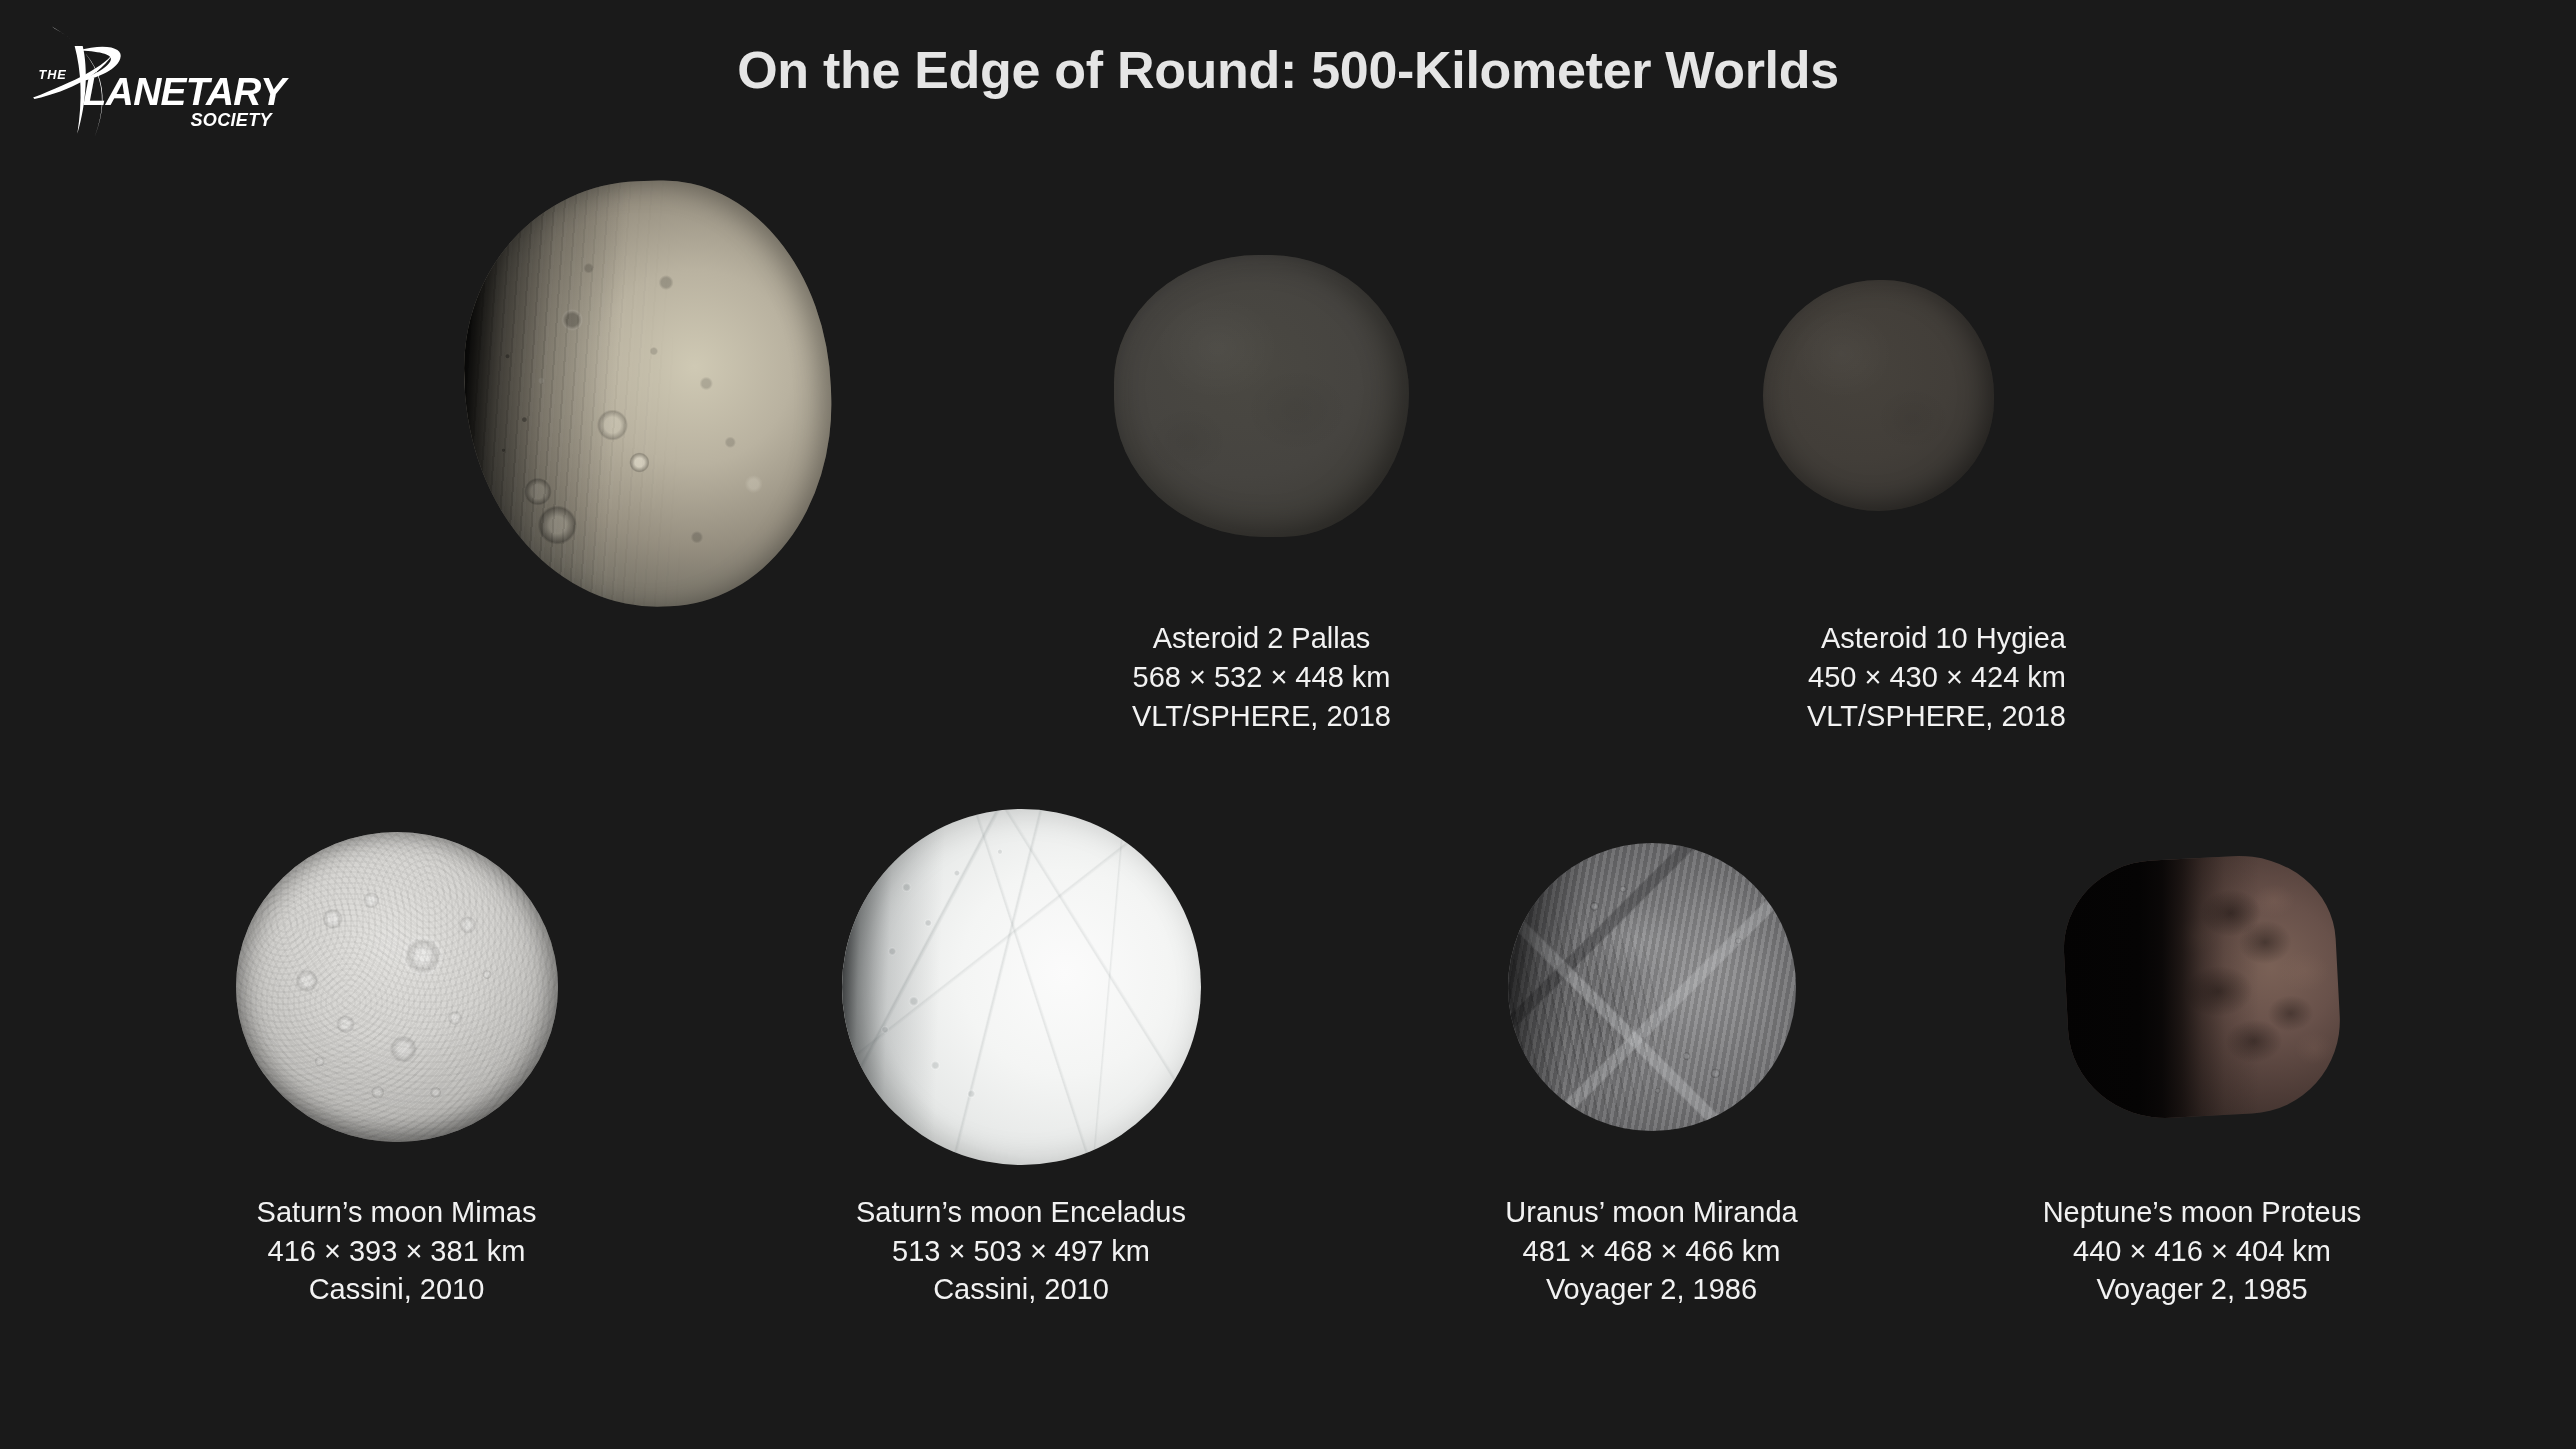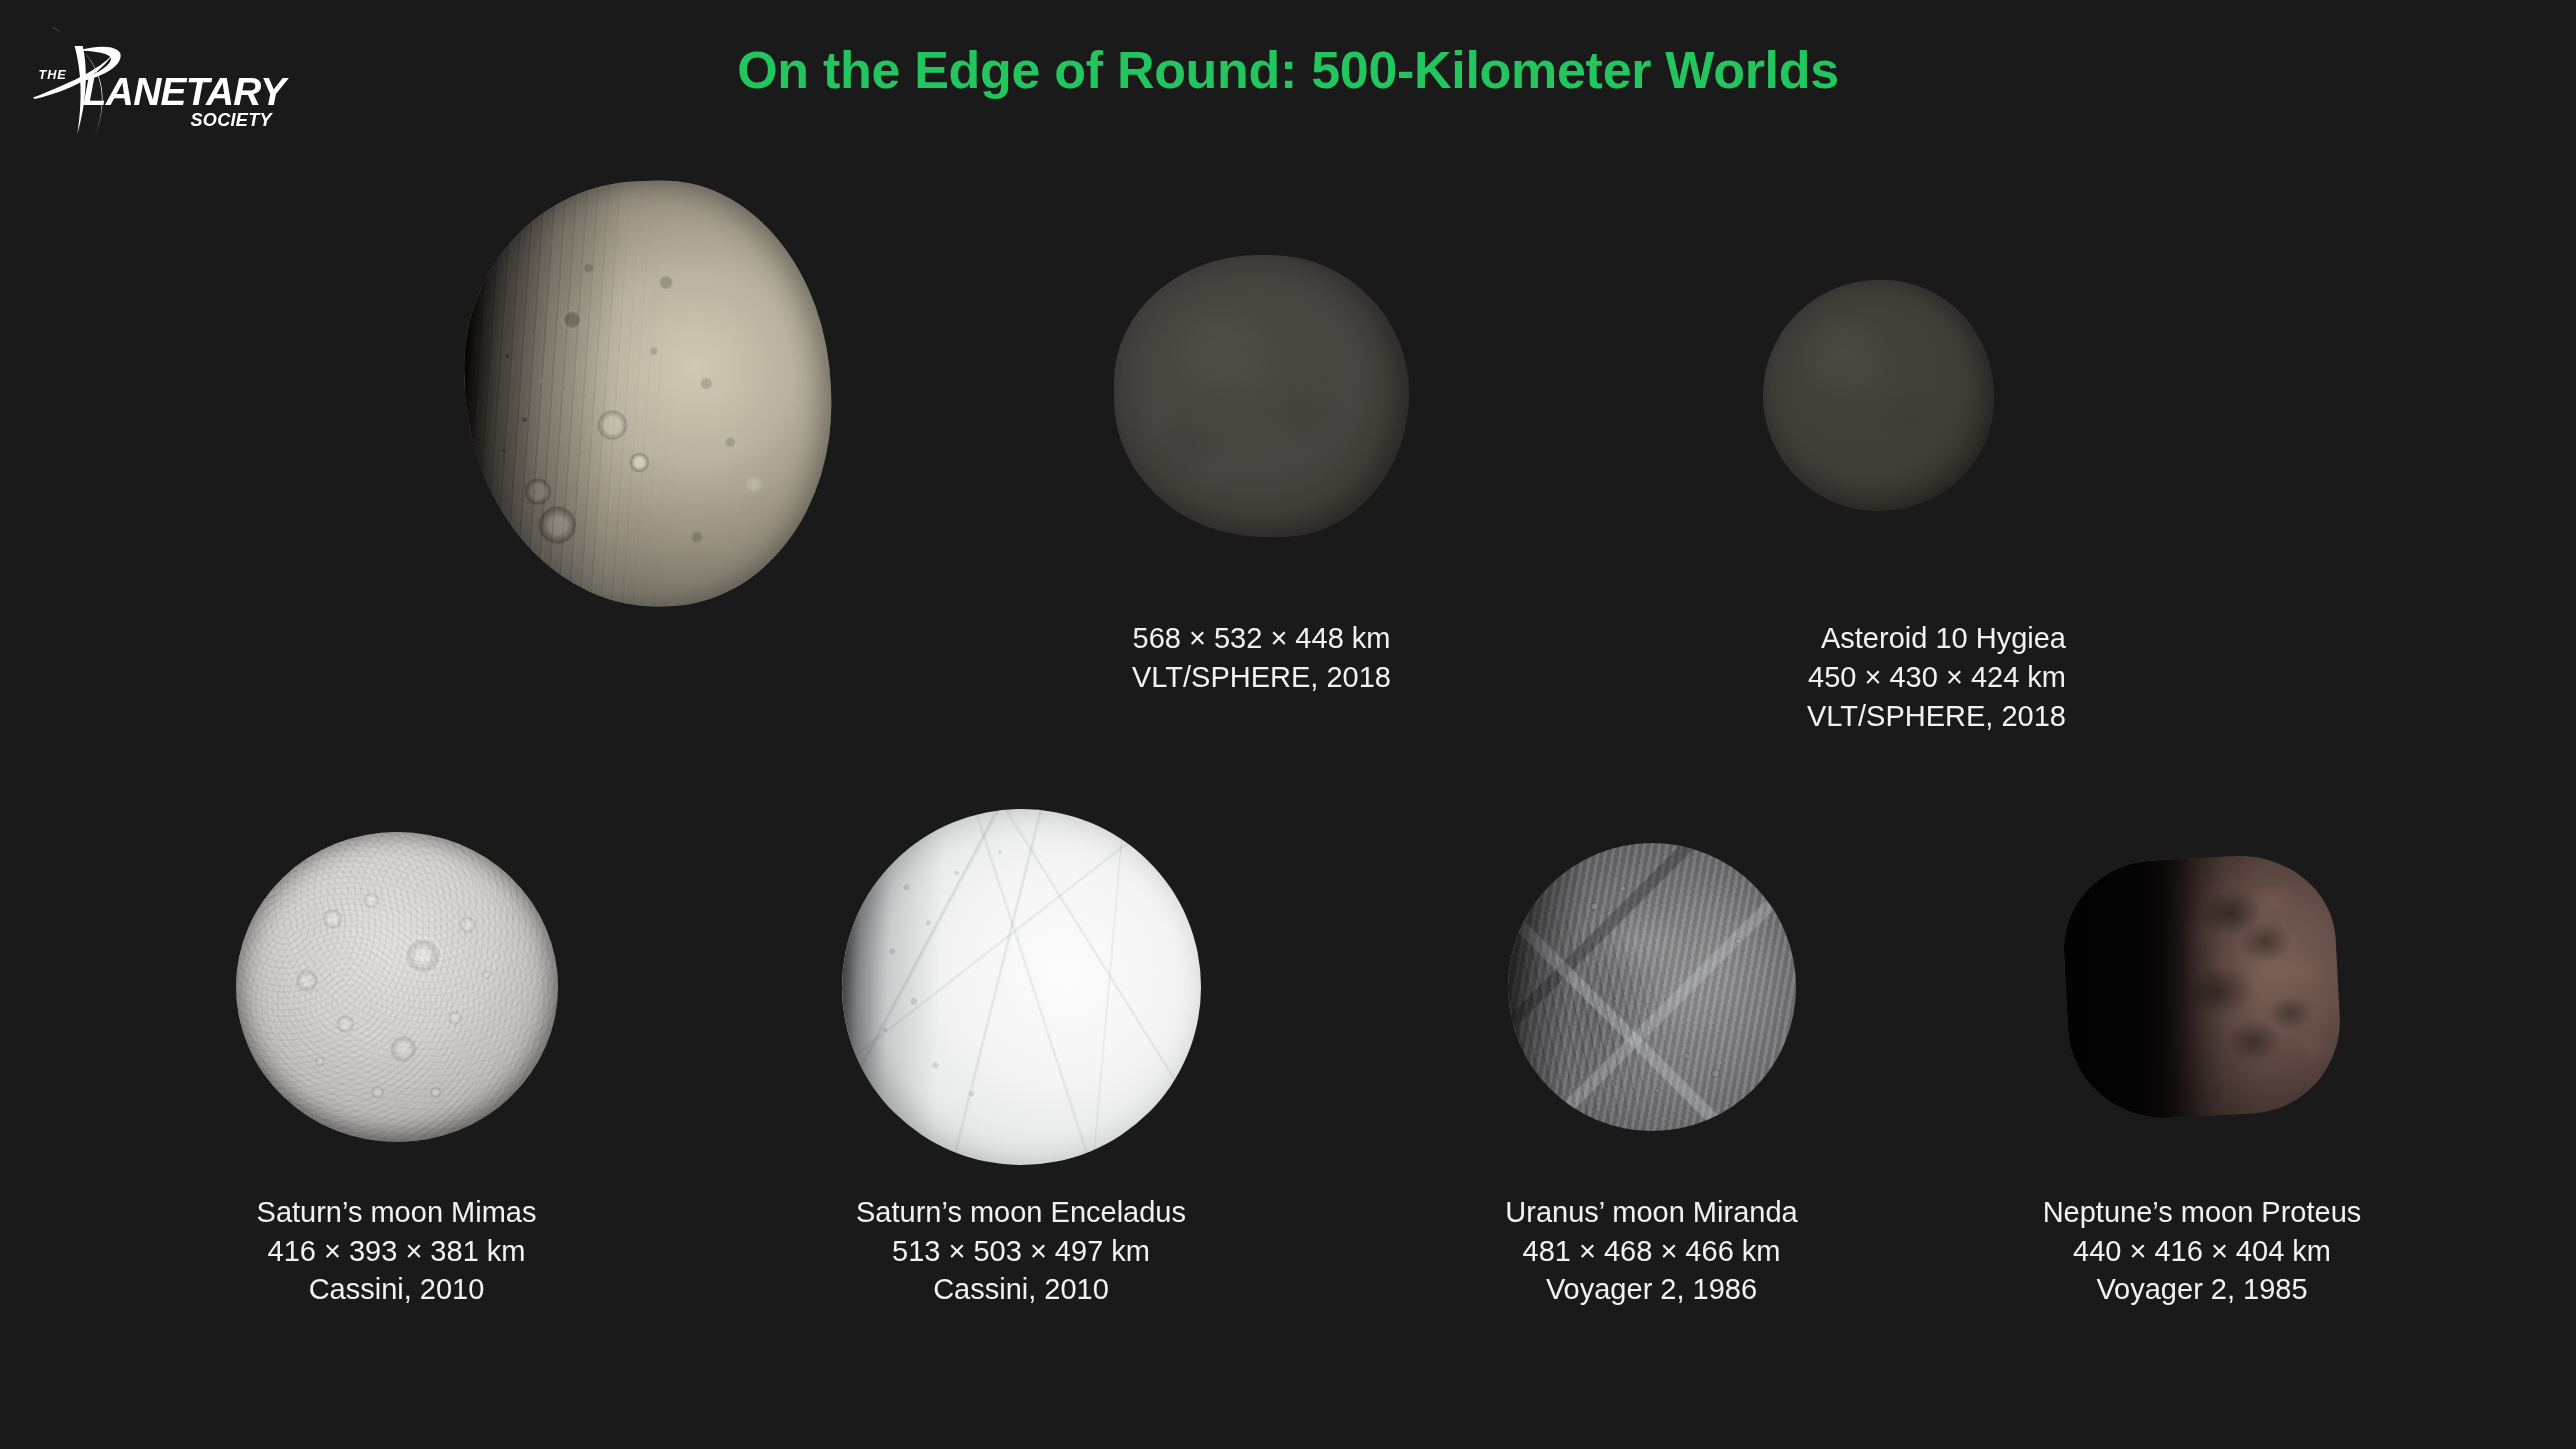--- a/index.html
+++ b/index.html
@@ -15,21 +15,21 @@
 
   
   #logo{position:absolute;left:13.4px;top:9.4px;width:335px;height:141px;}
   #logo svg{width:100%;height:100%;display:block;}
 
   
   #title{
     position:absolute;left:0;top:40px;width:2576px;
     text-align:center;
     font-size:52px;font-weight:bold;letter-spacing:-0.3px;
-    color:#22c55e;
+    color:#e5e5e5;
     font-family:"Liberation Sans","DejaVu Sans",sans-serif;
   }
 
   
   .row{position:absolute;left:0;width:2576px;}
   #row-top{top:181px;height:590px;}
   #row-bottom{top:792px;height:604px;margin-left:8px;}
 
   .cell{position:absolute;}
   .body-wrap{position:relative;margin:0 auto;}
@@ -308,20 +308,21 @@
     </div>
   </div>
 
   <div class="cell" style="left:1067px;top:0;width:389px;">
     <div class="body-wrap" style="width:295px;height:429px;display:flex;align-items:center;">
       <div class="orb" id="pallas-orb">
         <div class="mot"></div>
       </div>
     </div>
     <div class="caption" style="margin-top:9.4px;">
+      <span class="ln">Asteroid 2 Pallas</span>
       <span class="ln">568 × 532 × 448 km</span>
       <span class="ln">VLT/SPHERE, 2018</span>
     </div>
   </div>
 
   <div class="cell" style="left:1690px;top:0;width:376px;">
     <div class="body-wrap" style="width:231px;height:429px;display:flex;align-items:center;">
       <div class="orb" id="hygiea-orb">
         <div class="mot"></div>
       </div>

